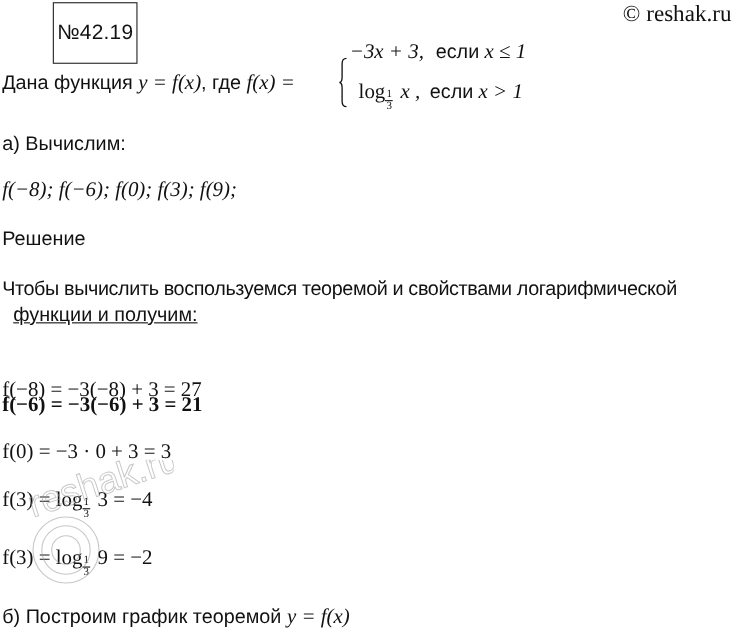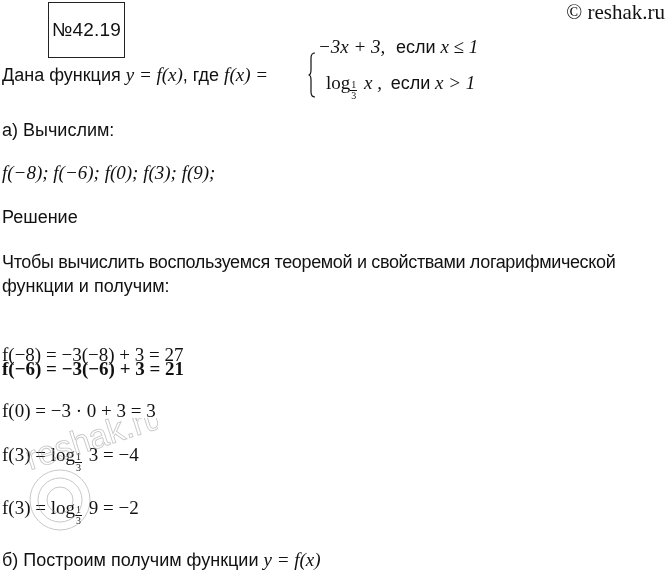--- a/index.html
+++ b/index.html
@@ -62,36 +62,36 @@
   <span class="it">x ,</span>
   <span class="sans" style="font-size:18px; margin-left:4px;">если</span>
   <span class="it">x &gt; 1</span>
 </div>
 
 <div class="abs text" style="left:2px; top:119px;text-align:center;">а) Вычислим:</div>
 <div class="abs math it" style="left:2px; top:162px; line-height:22px;font-family:Liberation Serif, serif;">f(−8); f(−6); f(0); f(3); f(9);</div>
 
 <div class="abs text" style="left:2px; top:206px;">Решение</div>
 <div class="abs text" style="left:2px; top:251px; letter-spacing:-0.35px;">Чтобы вычислить воспользуемся теоремой и свойствами логарифмической</div>
-<div class="abs text" style="left:2px; top:275px;">функции и получим:</div>
+<div class="abs text" style="left:12px; top:275px;text-decoration:underline;">функции и получим:</div>
 
 <div class="abs math" style="left:2px; top:316px; line-height:22px;margin-top:28px;">f(−8) = −3(−8) + 3 = 27</div>
 <div class="abs math" style="left:2px; top:358px; line-height:22px;font-weight:bold;">f(−6) = −3(−6) + 3 = 21</div>
 <div class="abs math" style="left:2px; top:400px; line-height:22px;">f(0) = −3 · 0 + 3 = 3</div>
 
 <div class="abs math" style="left:2px; top:444px; line-height:22px;">
   <span>f(3) = log</span><span class="frac"><span class="num">1</span><span class="den">3</span></span><span> 3 = −4</span>
 </div>
 
 <div class="abs math" style="left:2px; top:497px; line-height:22px;">
   <span>f(3) = log</span><span class="frac"><span class="num">1</span><span class="den">3</span></span><span> 9 = −2</span>
 </div>
 
 <div class="abs text" style="left:2px; top:549px;">
-  <span>б) Построим получим функции </span><span class="math it">y = f(x)</span>
+  <span>б) Построим график теоремой </span><span class="math it">y = f(x)</span>
 </div>
 
 <svg class="watermark" viewBox="0 0 140 120">
   <g fill="none" stroke="#9a9a9a" stroke-width="1">
     <circle cx="42" cy="82" r="30"></circle>
     <circle cx="42" cy="82" r="22"></circle>
     <circle cx="42" cy="82" r="13"></circle>
   </g>
   <text x="10" y="40" font-family="Liberation Sans, DejaVu Sans, sans-serif" font-size="34" fill="none" stroke="#9a9a9a" stroke-width="0.9" transform="rotate(-18 50 40) rotate(0)">reshak.ru</text>
 </svg>

